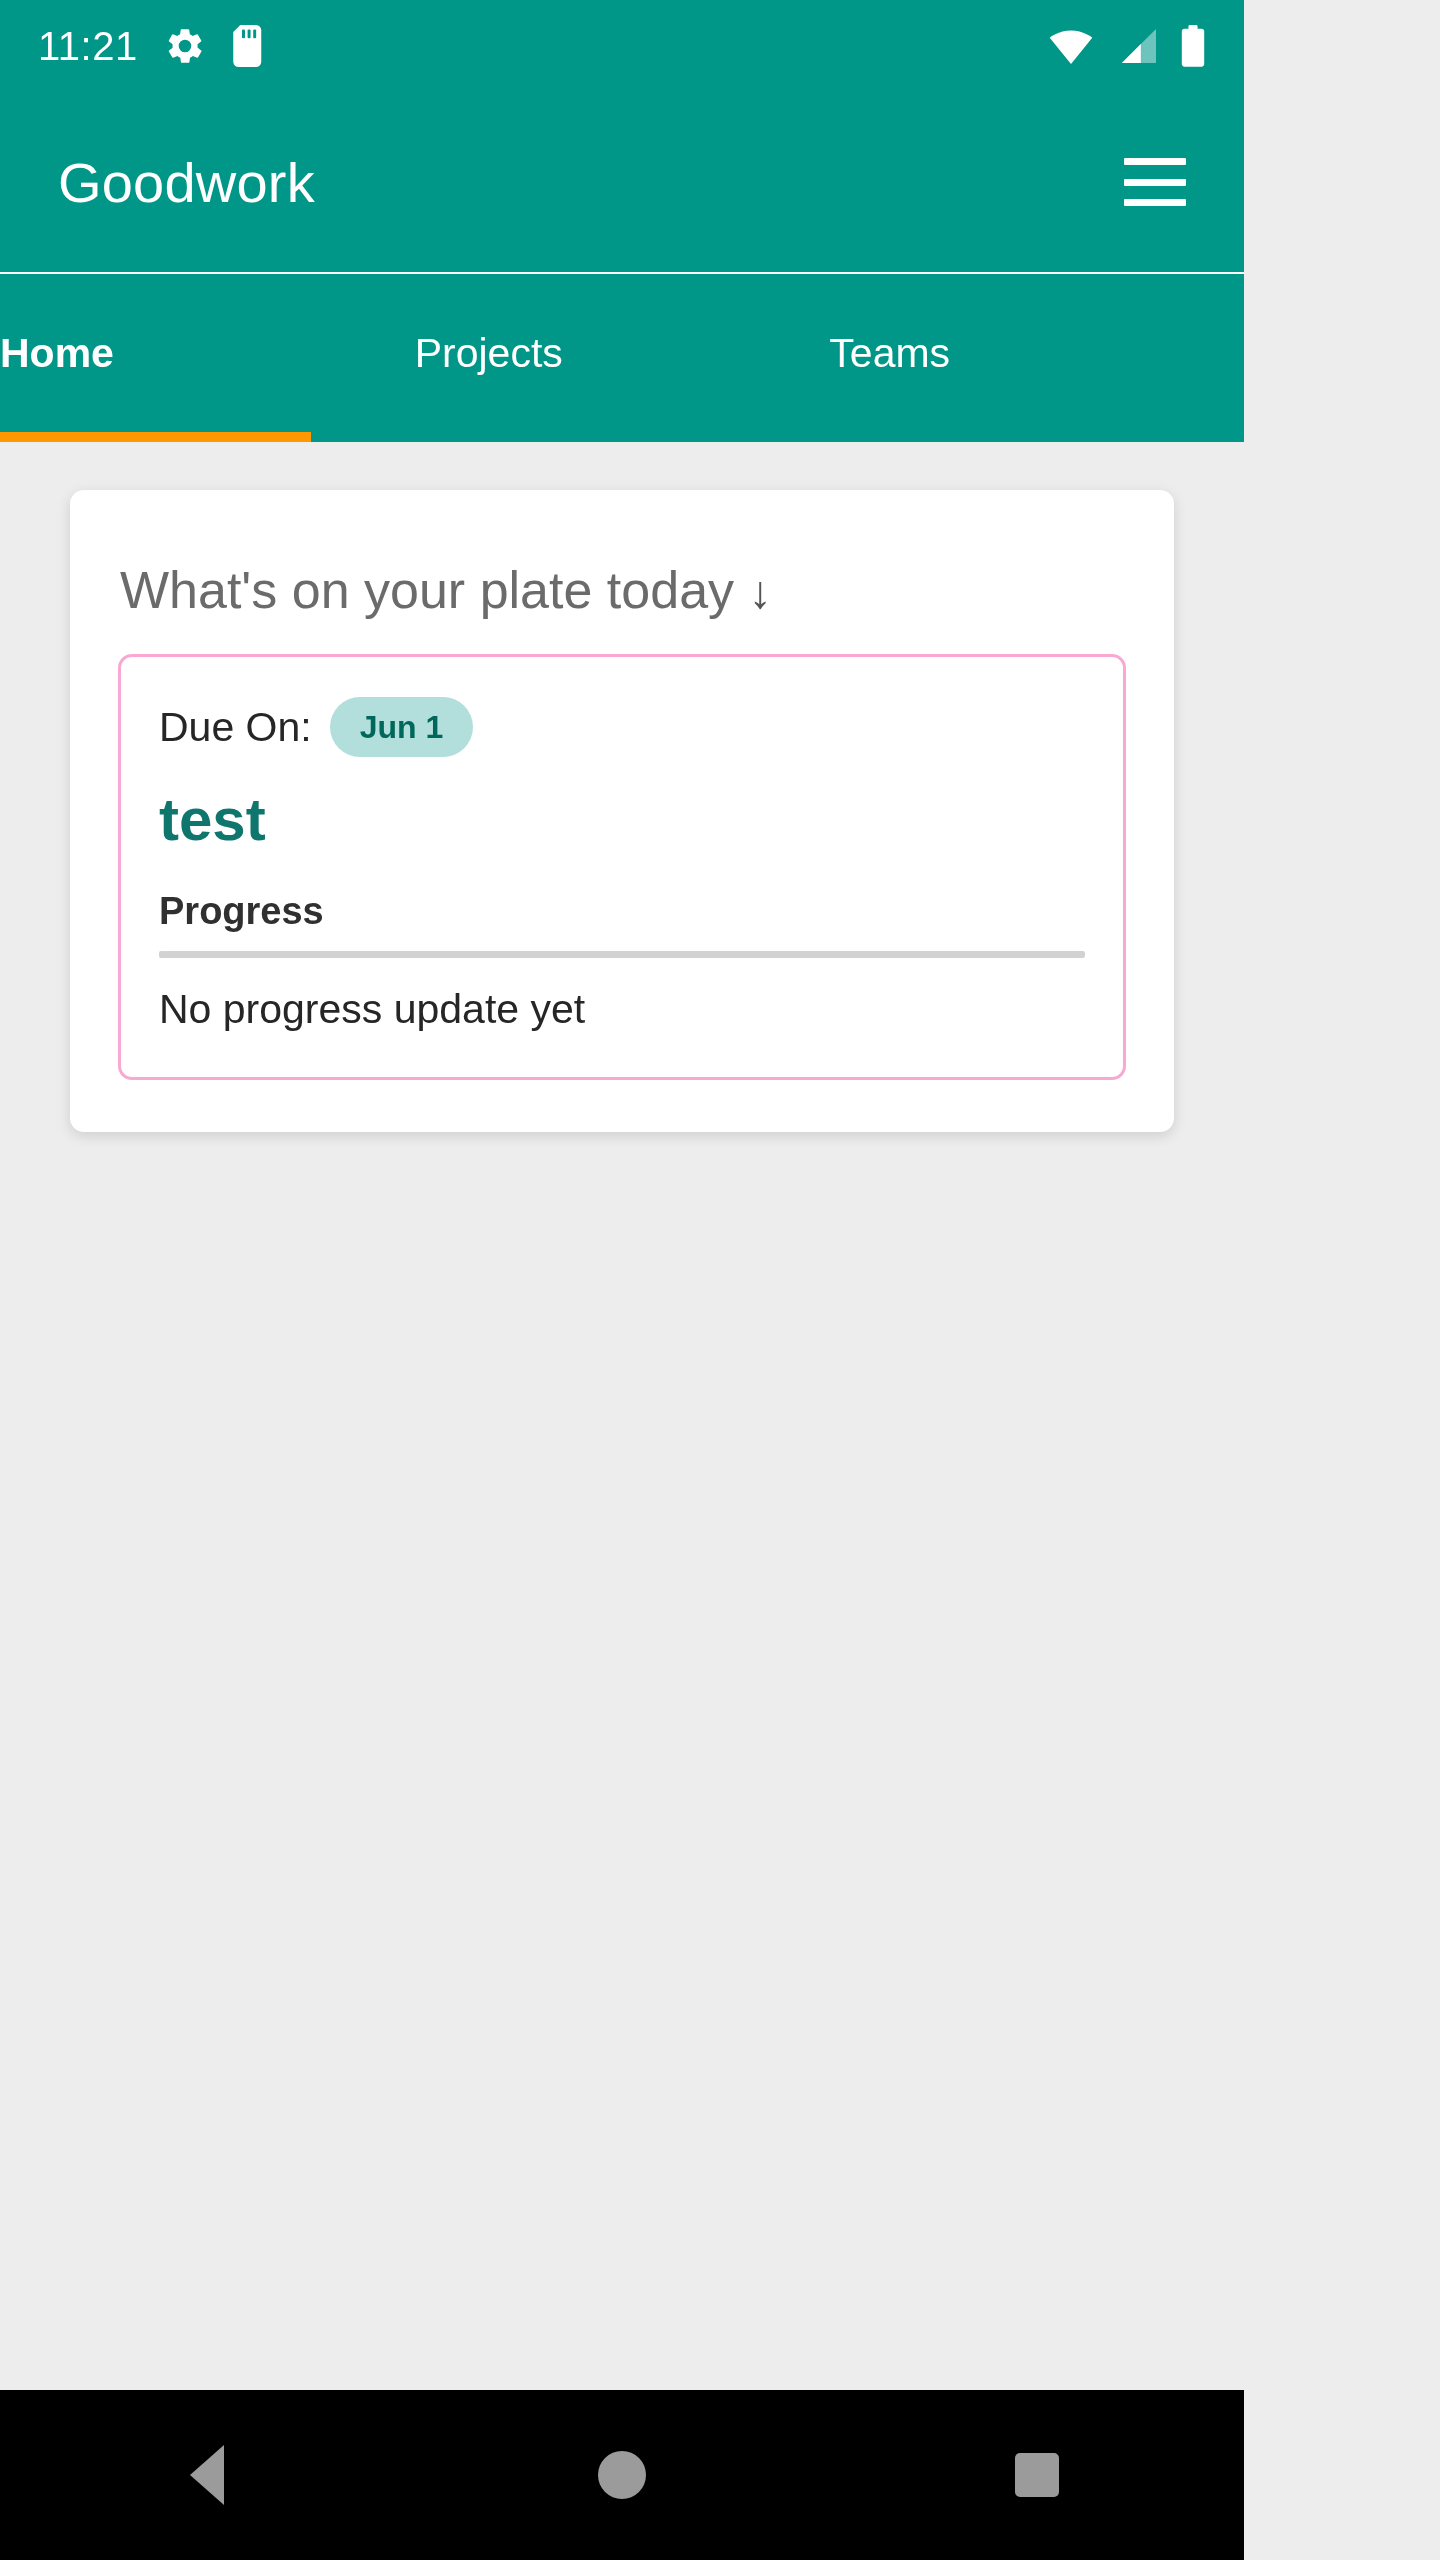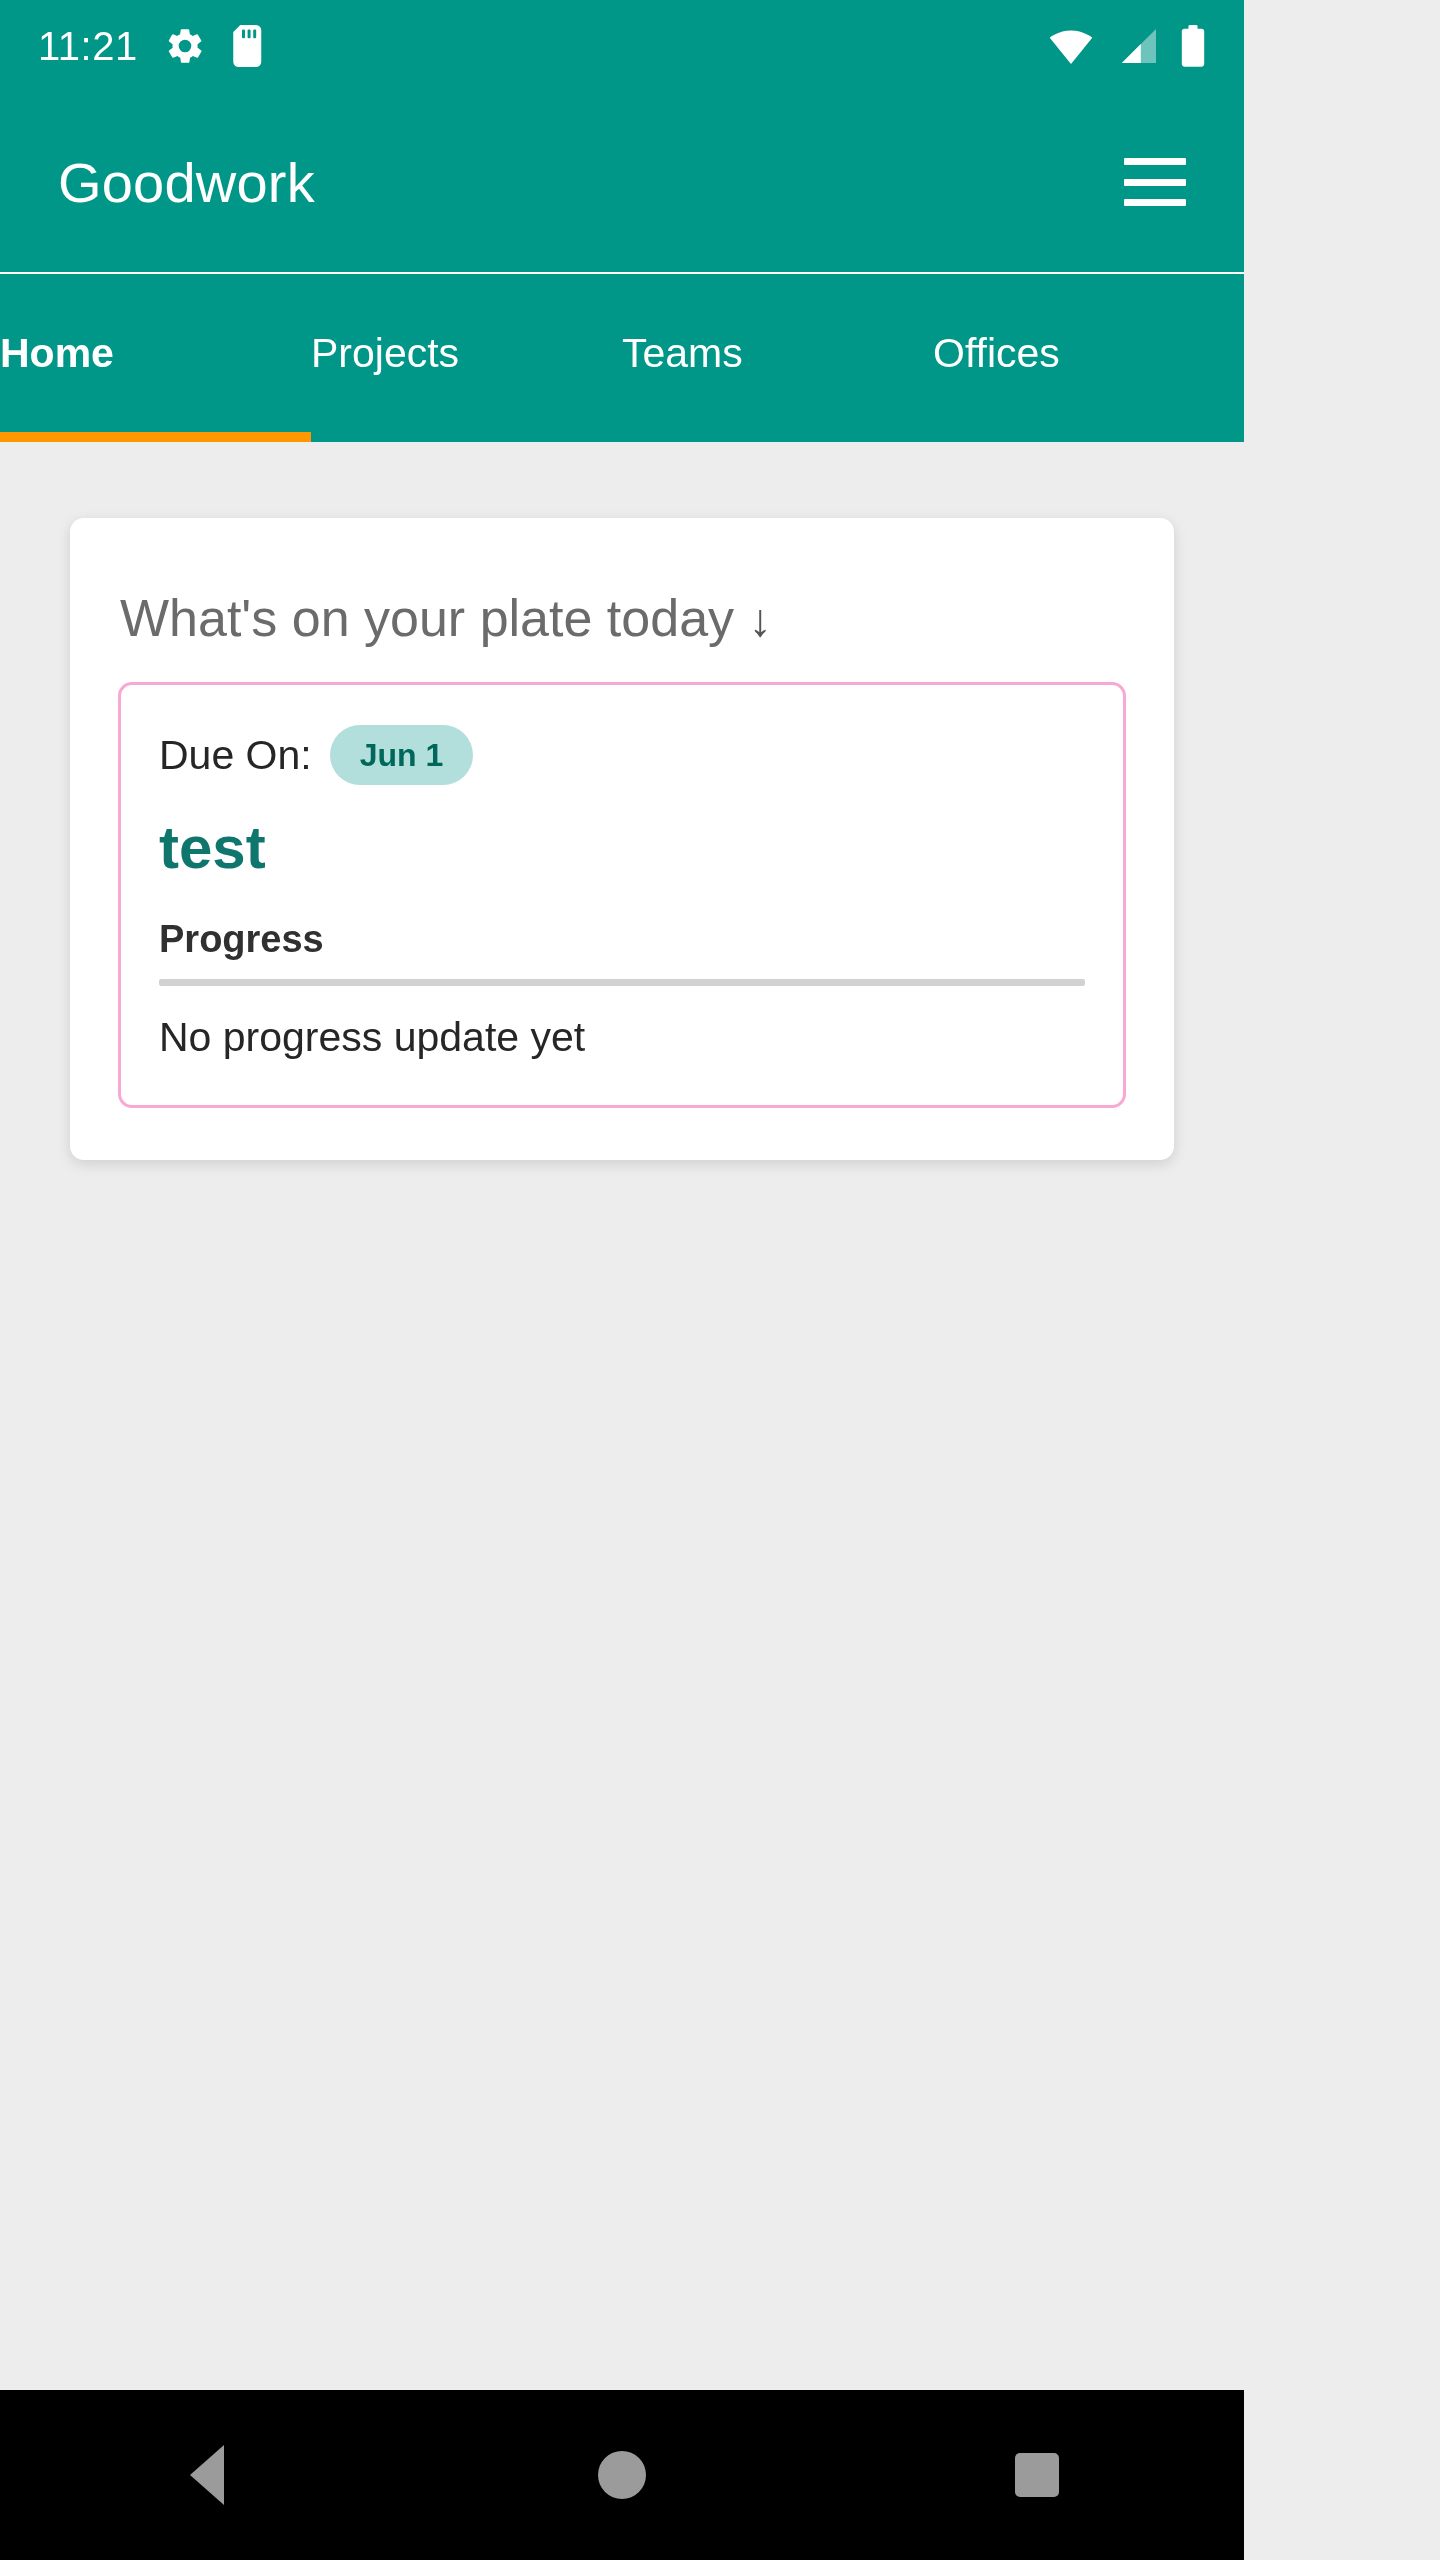--- a/index.html
+++ b/index.html
@@ -49,21 +49,20 @@
     position:absolute; left:0; bottom:0; width:25%; height:10px; background:#ff9800;
   }
 
   
   .content { flex:1 1 auto; background:#ededed; padding:48px 70px 0 70px; position:relative; }
 
   .plate-card {
     background:#ffffff; border-radius:14px;
     box-shadow:0 4px 14px rgba(0,0,0,0.13);
     padding:58px 48px 52px 48px;
-    margin-top:28px;
   }
   .plate-heading {
     font-size:52px; color:#6b6b6b; font-weight:400;
     margin:12px 0 34px 2px; white-space:nowrap;
   }
   .plate-heading .arrow { font-size:46px; color:#555; }
 
   .task-card {
     border:3px solid #f9a8d4; border-radius:14px;
     padding:40px 38px 44px 38px; background:#fff;
@@ -151,23 +150,20 @@
   <div class="tabbar">
     <div class="tab active">
       <span>Home</span>
     </div>
     <div class="tab">
       <span>Projects</span>
     </div>
     <div class="tab">
       <span>Teams</span>
     </div>
-    <div class="tab">
-      <span>Offices</span>
-    </div>
     <div class="tab-indicator"></div>
   </div>
 
   <div class="content">
     <div class="plate-card">
       <div class="plate-heading">
         <span>What's on your plate today</span>
         <span class="arrow">↓</span>
       </div>
 

